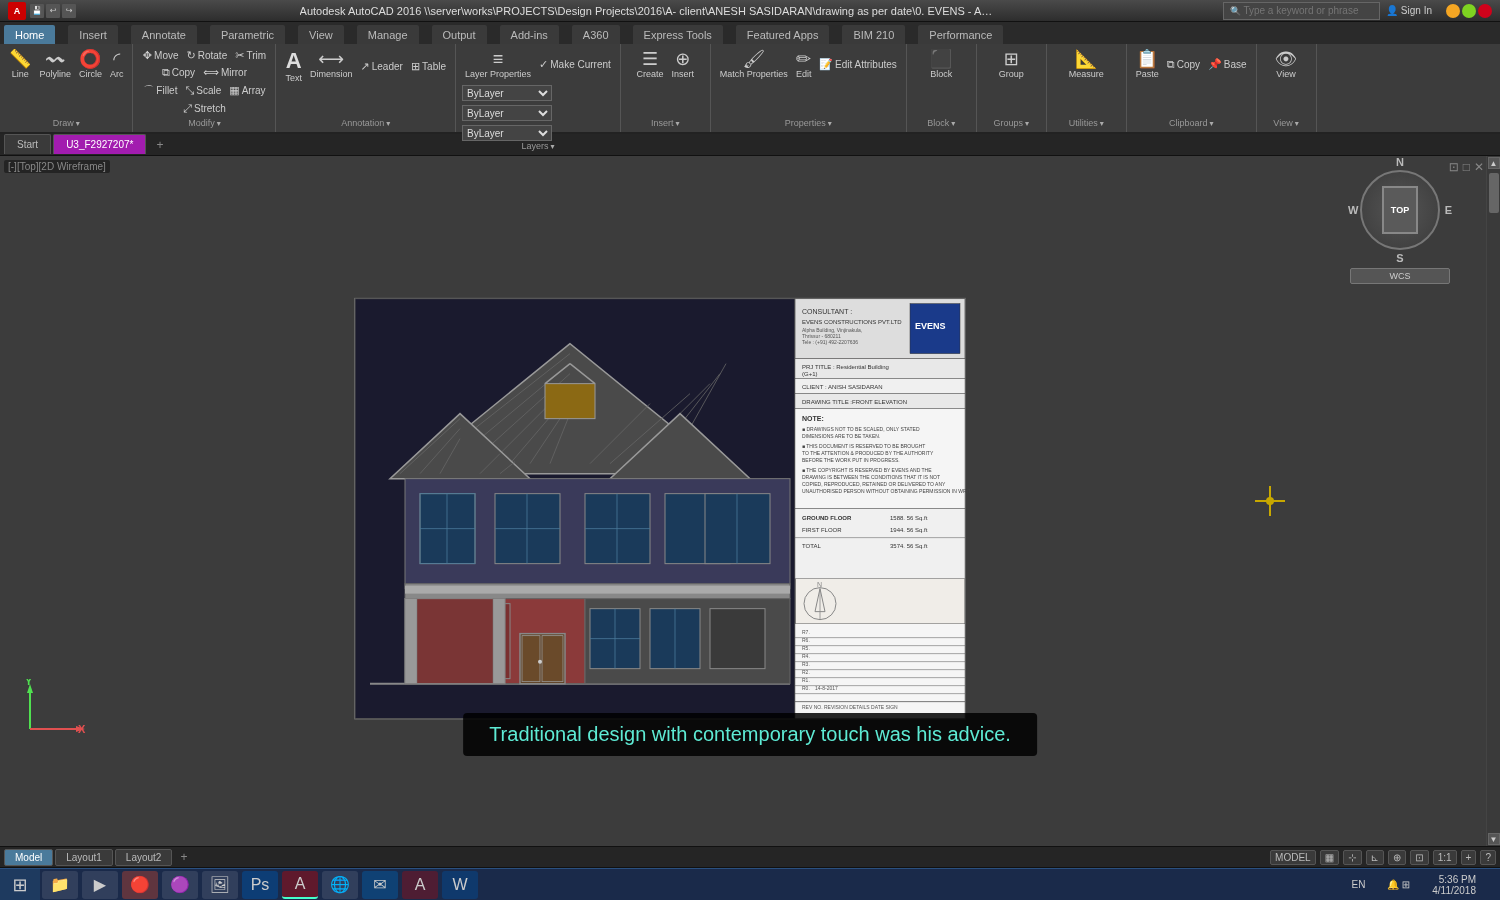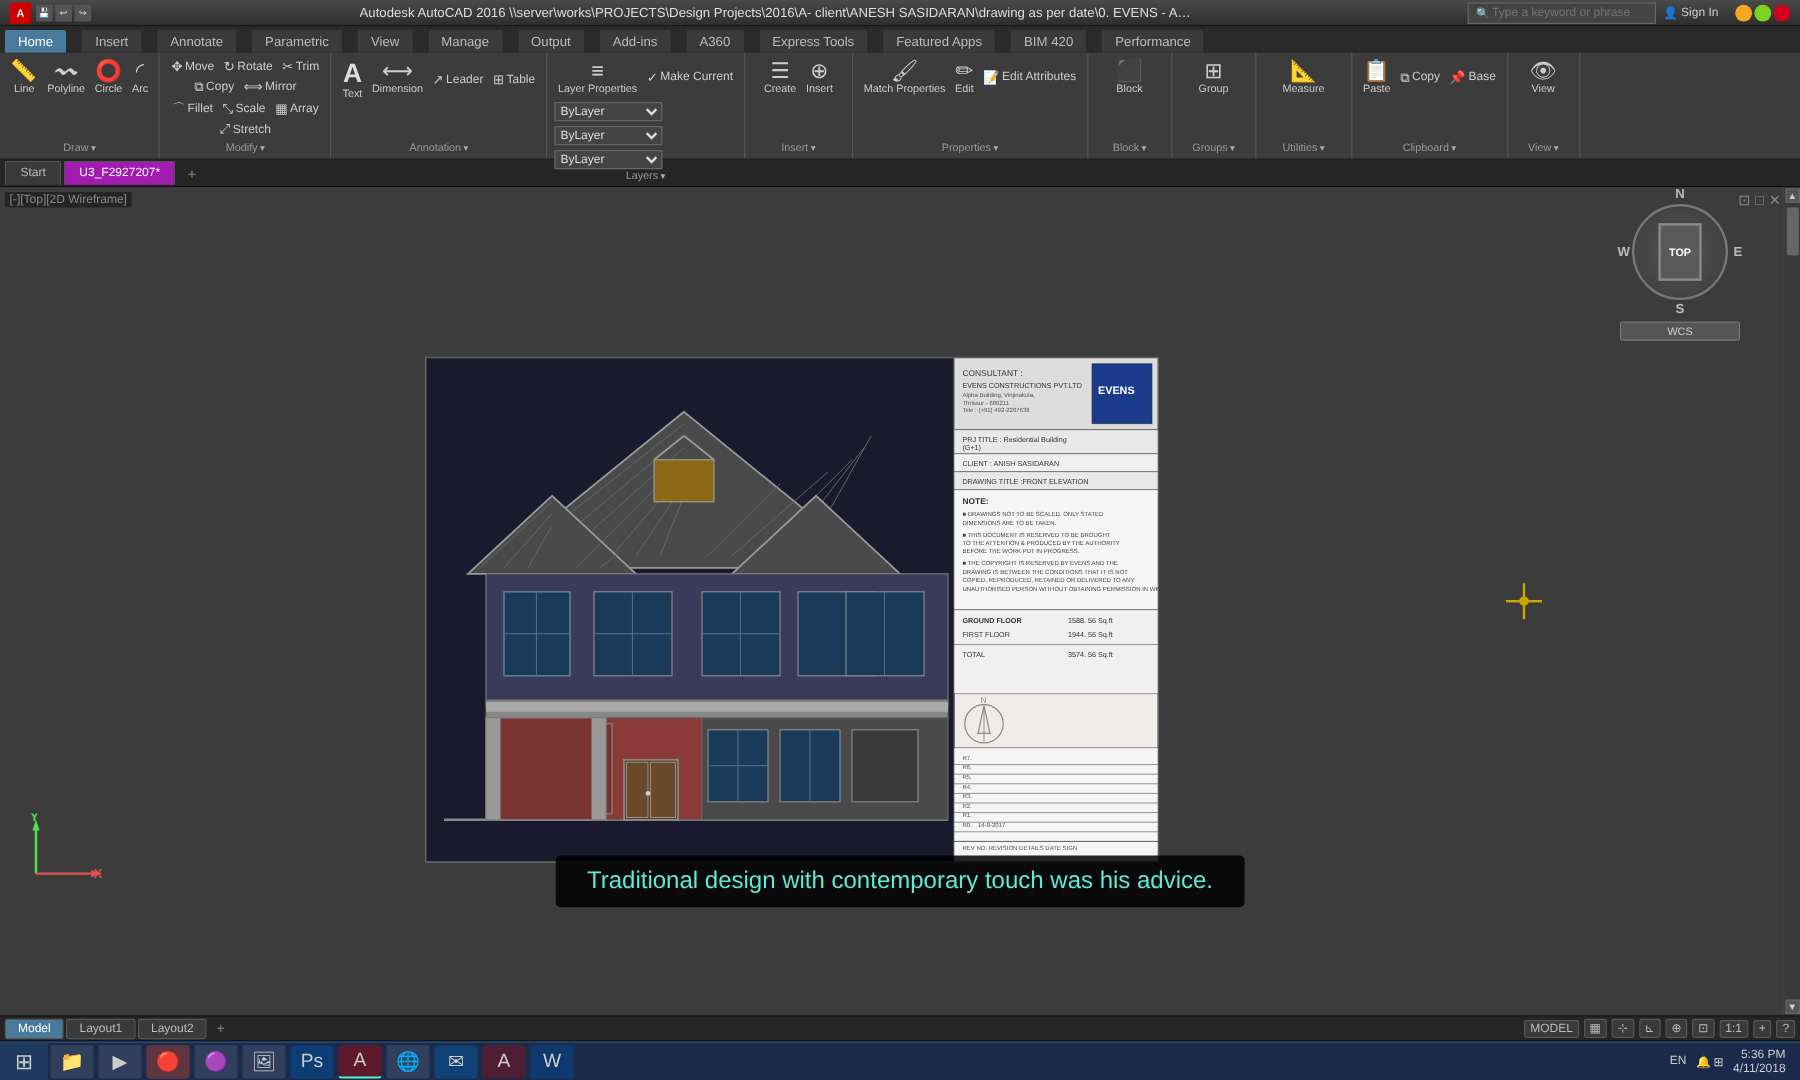--- a/index.html
+++ b/index.html
@@ -105,21 +105,21 @@
   <div class="ribbon-tab">Insert</div>
   <div class="ribbon-tab">Annotate</div>
   <div class="ribbon-tab">Parametric</div>
   <div class="ribbon-tab">View</div>
   <div class="ribbon-tab">Manage</div>
   <div class="ribbon-tab">Output</div>
   <div class="ribbon-tab">Add-ins</div>
   <div class="ribbon-tab">A360</div>
   <div class="ribbon-tab">Express Tools</div>
   <div class="ribbon-tab">Featured Apps</div>
-  <div class="ribbon-tab">BIM 420</div>
+  <div class="ribbon-tab">BIM 210</div>
   <div class="ribbon-tab">Performance</div>
 </div>
 
 <div id="ribbon-row" style="display:flex;height:90px;background:#3c3c3c;border-bottom:2px solid #222;">
 
   <div class="rg" style="min-width:90px;">
     <div class="rg-top">
       <div class="rb">
         <span class="ic">📏</span>
           <span class="lb">Line</span>
@@ -578,21 +578,21 @@
   <div class="taskbar-app">▶</div>
   <div class="taskbar-app" style="background:rgba(255,80,40,0.3);">🔴</div>
   <div class="taskbar-app">🟣</div>
   <div class="taskbar-app">🖼</div>
   <div class="taskbar-app" style="background:rgba(0,80,160,0.5);">Ps</div>
   <div class="taskbar-app active" style="background:rgba(200,0,0,0.4);">A</div>
   <div class="taskbar-app">🌐</div>
   <div class="taskbar-app" style="background:rgba(0,100,180,0.4);">✉</div>
   <div class="taskbar-app" style="background:rgba(200,0,0,0.3);">A</div>
   <div class="taskbar-app" style="background:rgba(0,80,160,0.4);">W</div>
-  <div style="margin-left:auto;display:flex;align-items:center;gap:8px;padding-right:12px;">
+  <div style="margin-left:auto;display:flex;align-items:center;gap:22px;padding-right:24px;">
     <span style="font-size:10px;color:#ccc;cursor:pointer;">EN</span>
     <div style="display:flex;gap:2px;align-items:center;">
       <span style="font-size:10px;color:#ccc;">🔔</span>
       <span style="font-size:10px;color:#ccc;">⊞</span>
     </div>
     <div style="font-size:10px;color:#ccc;text-align:right;">
       <div>5:36 PM</div>
       <div>4/11/2018</div>
     </div>
   </div>

